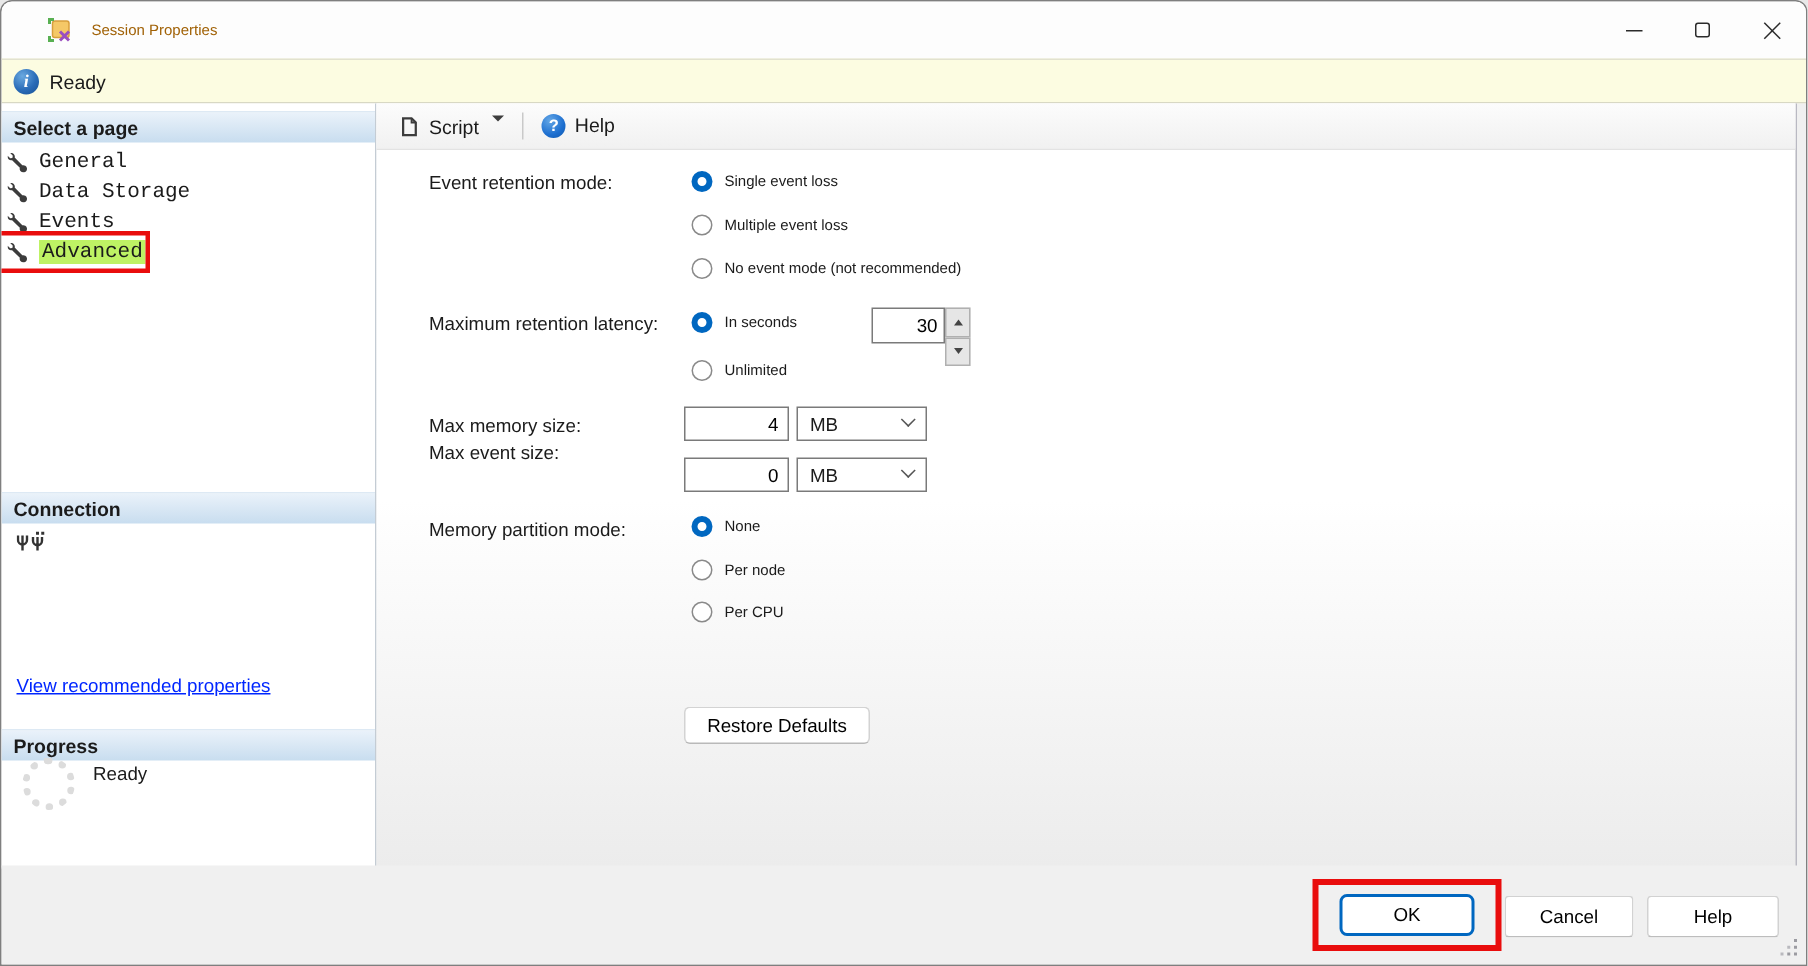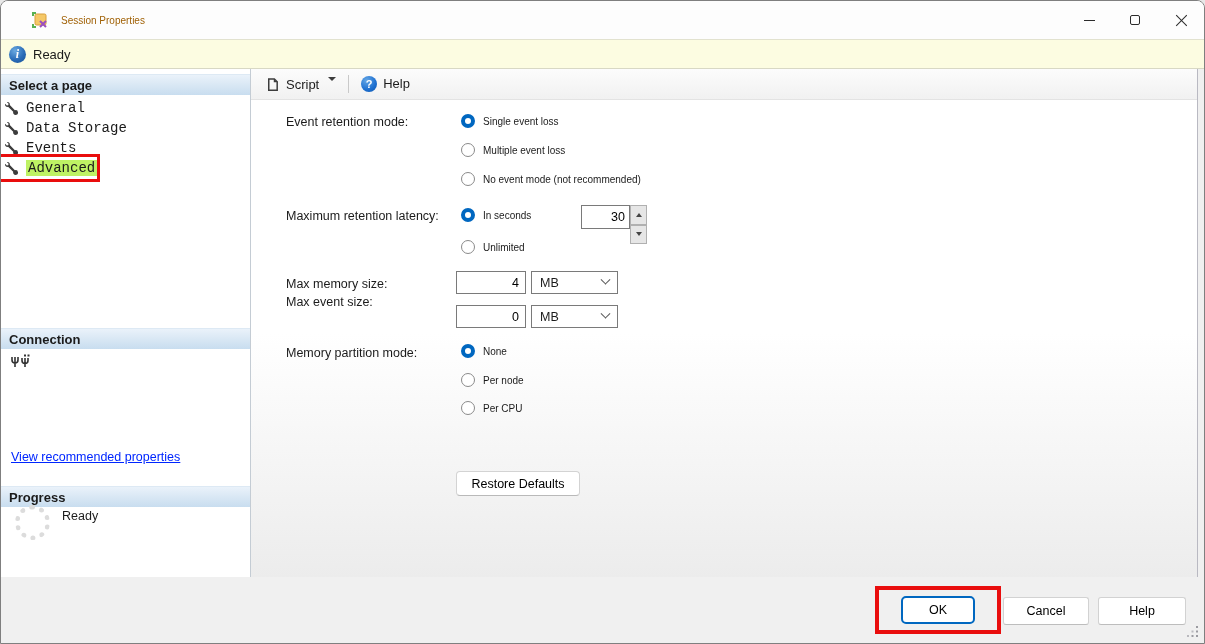--- a/index.html
+++ b/index.html
@@ -99,21 +99,21 @@
   .restore-btn { position:absolute; left:205px; top:402px; width:124px; height:25px;
     background:#fff; border:1px solid #d3d3d3; border-bottom-color:#b9b9b9; border-radius:4px;
     font:12.5px "Liberation Sans", sans-serif; cursor:default; }
 
   
   .footer { position:absolute; left:0; right:0; bottom:0; height:66px; background:#f0f0f0; }
   .btn { position:absolute; top:20px; height:28px; background:#fff; border:1px solid #d2d2d2;
     border-bottom-color:#bdbdbd; border-radius:3px; font:12.5px "Liberation Sans", sans-serif; cursor:default; }
   .ok-anno { position:absolute; left:874px; top:9px; width:126px; height:48px;
     border:4px solid #e90d0d; display:flex; align-items:center; justify-content:center; }
-  .btn-ok { position:static; width:74px; height:28px; background:#fff; border:2px solid #0067c0;
+  .btn-ok { position:static; width:90px; height:28px; background:#fff; border:2px solid #0067c0;
     border-radius:5px; font:12.5px "Liberation Sans", sans-serif; cursor:default; }
   .btn-cancel { left:1002px; width:86px; }
   .btn-help { left:1097px; width:88px; }
   .resize-grip { position:absolute; right:5px; bottom:5px; width:12px; height:12px; }
   .resize-grip::before { content:""; position:absolute; width:2px; height:2px; background:transparent;
     box-shadow: 9px 0 0 #9b9ba1, 9px 4.5px 0 #9b9ba1, 9px 9px 0 #9b9ba1,
                 4.5px 4.5px 0 #b9b9be, 4.5px 9px 0 #9b9ba1, 0 9px 0 #b9b9be; }
 </style>
 </head>
 <body>

